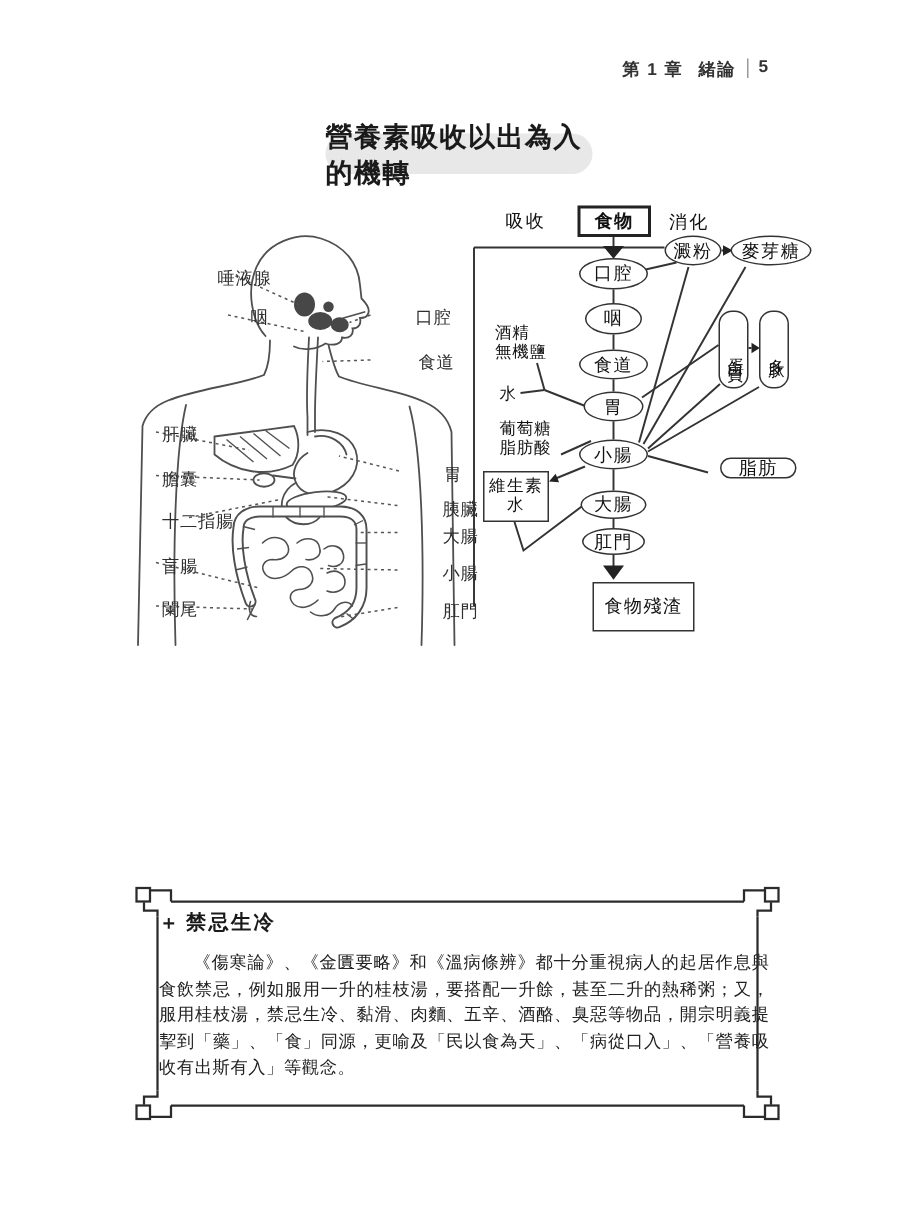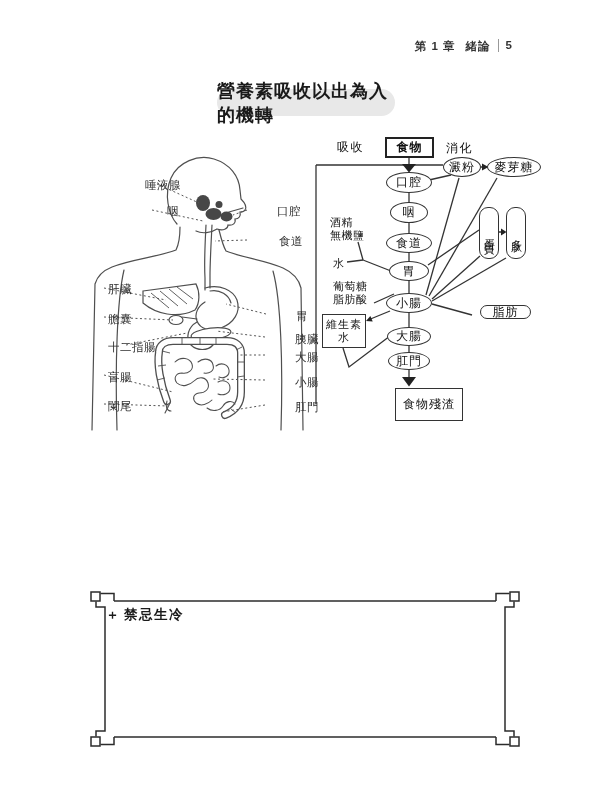--- a/index.html
+++ b/index.html
@@ -229,14 +229,15 @@
   <div class="sideLbl" style="left:333px;top:257px;width:14px">水</div>
   <div class="sideLbl" style="left:333px;top:280px;width:46px">葡萄糖
 脂肪酸</div>
   <div class="boxn pre" style="left:322px;top:314px;width:44px;height:34px">維生素
 水</div>
 
   <div class="kb-title">
     <span class="plus">＋</span>
     <span>禁忌生冷</span>
   </div>
+  <div class="kb-body">《傷寒論》、《金匱要略》和《溫病條辨》都十分重視病人的起居作息與食飲禁忌，例如服用一升的桂枝湯，要搭配一升餘，甚至二升的熱稀粥；又，服用桂枝湯，禁忌生冷、黏滑、肉麵、五辛、酒酪、臭惡等物品，開宗明義提挈到「藥」、「食」同源，更喻及「民以食為天」、「病從口入」、「營養吸收有出斯有入」等觀念。</div>
 
 </div>
 
 </body></html>

